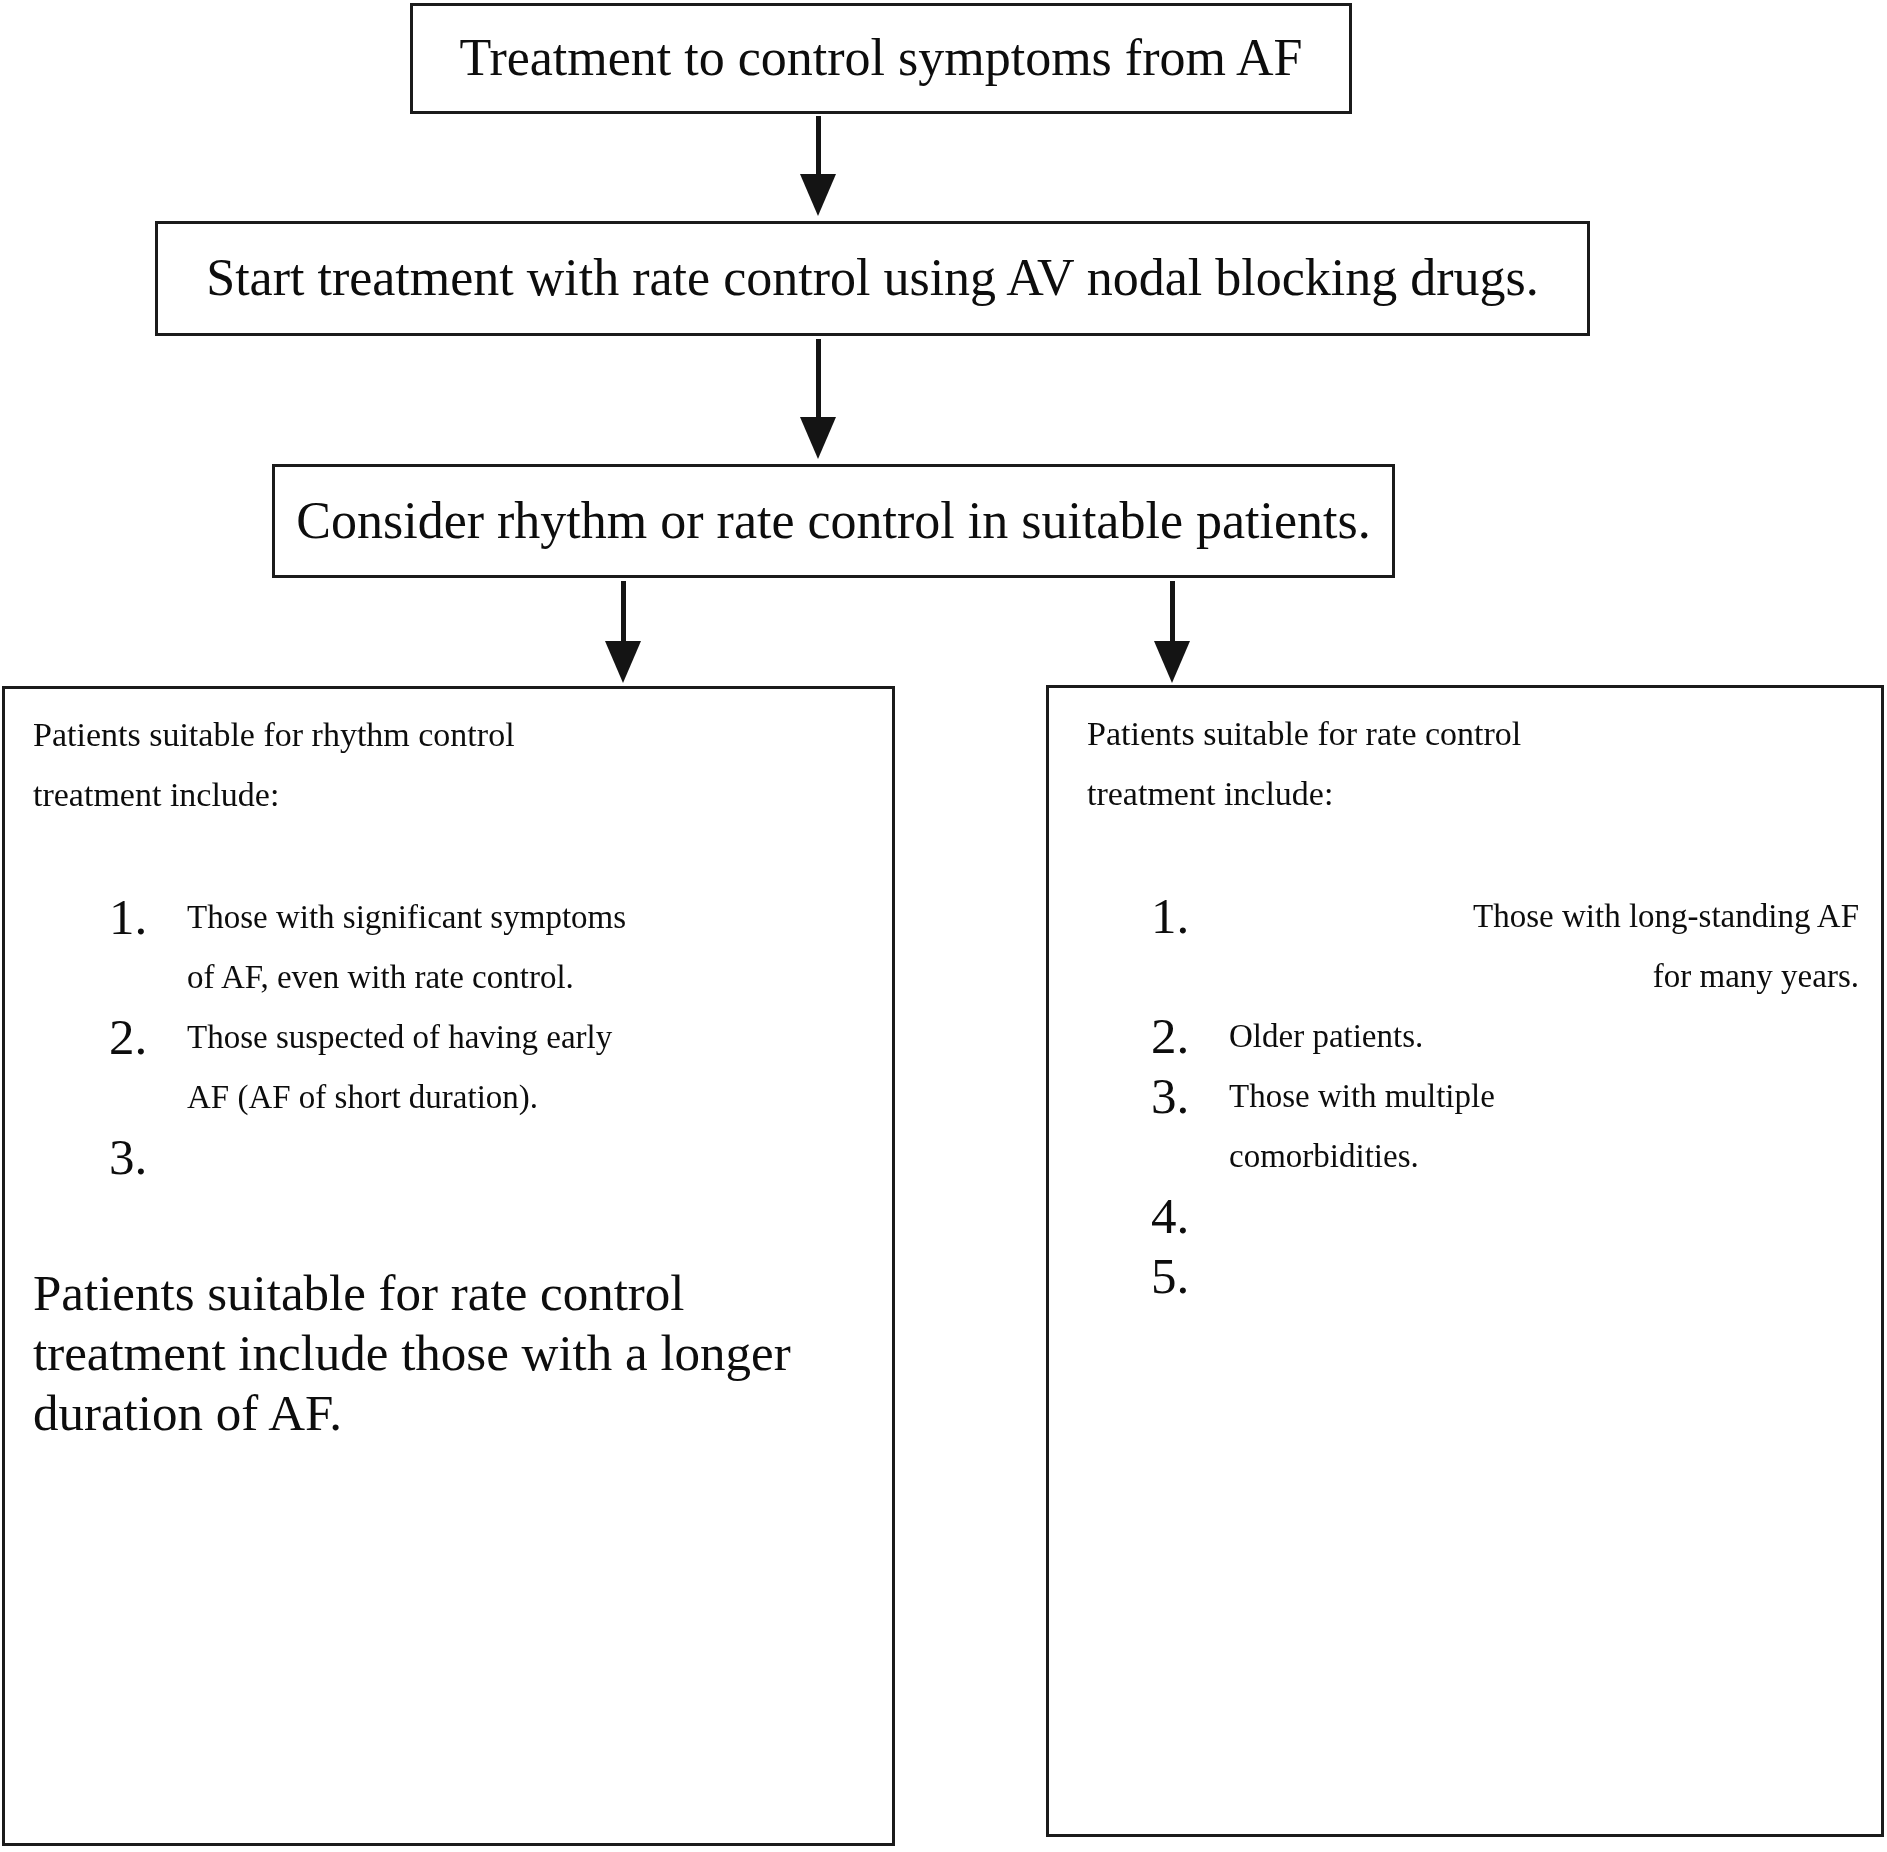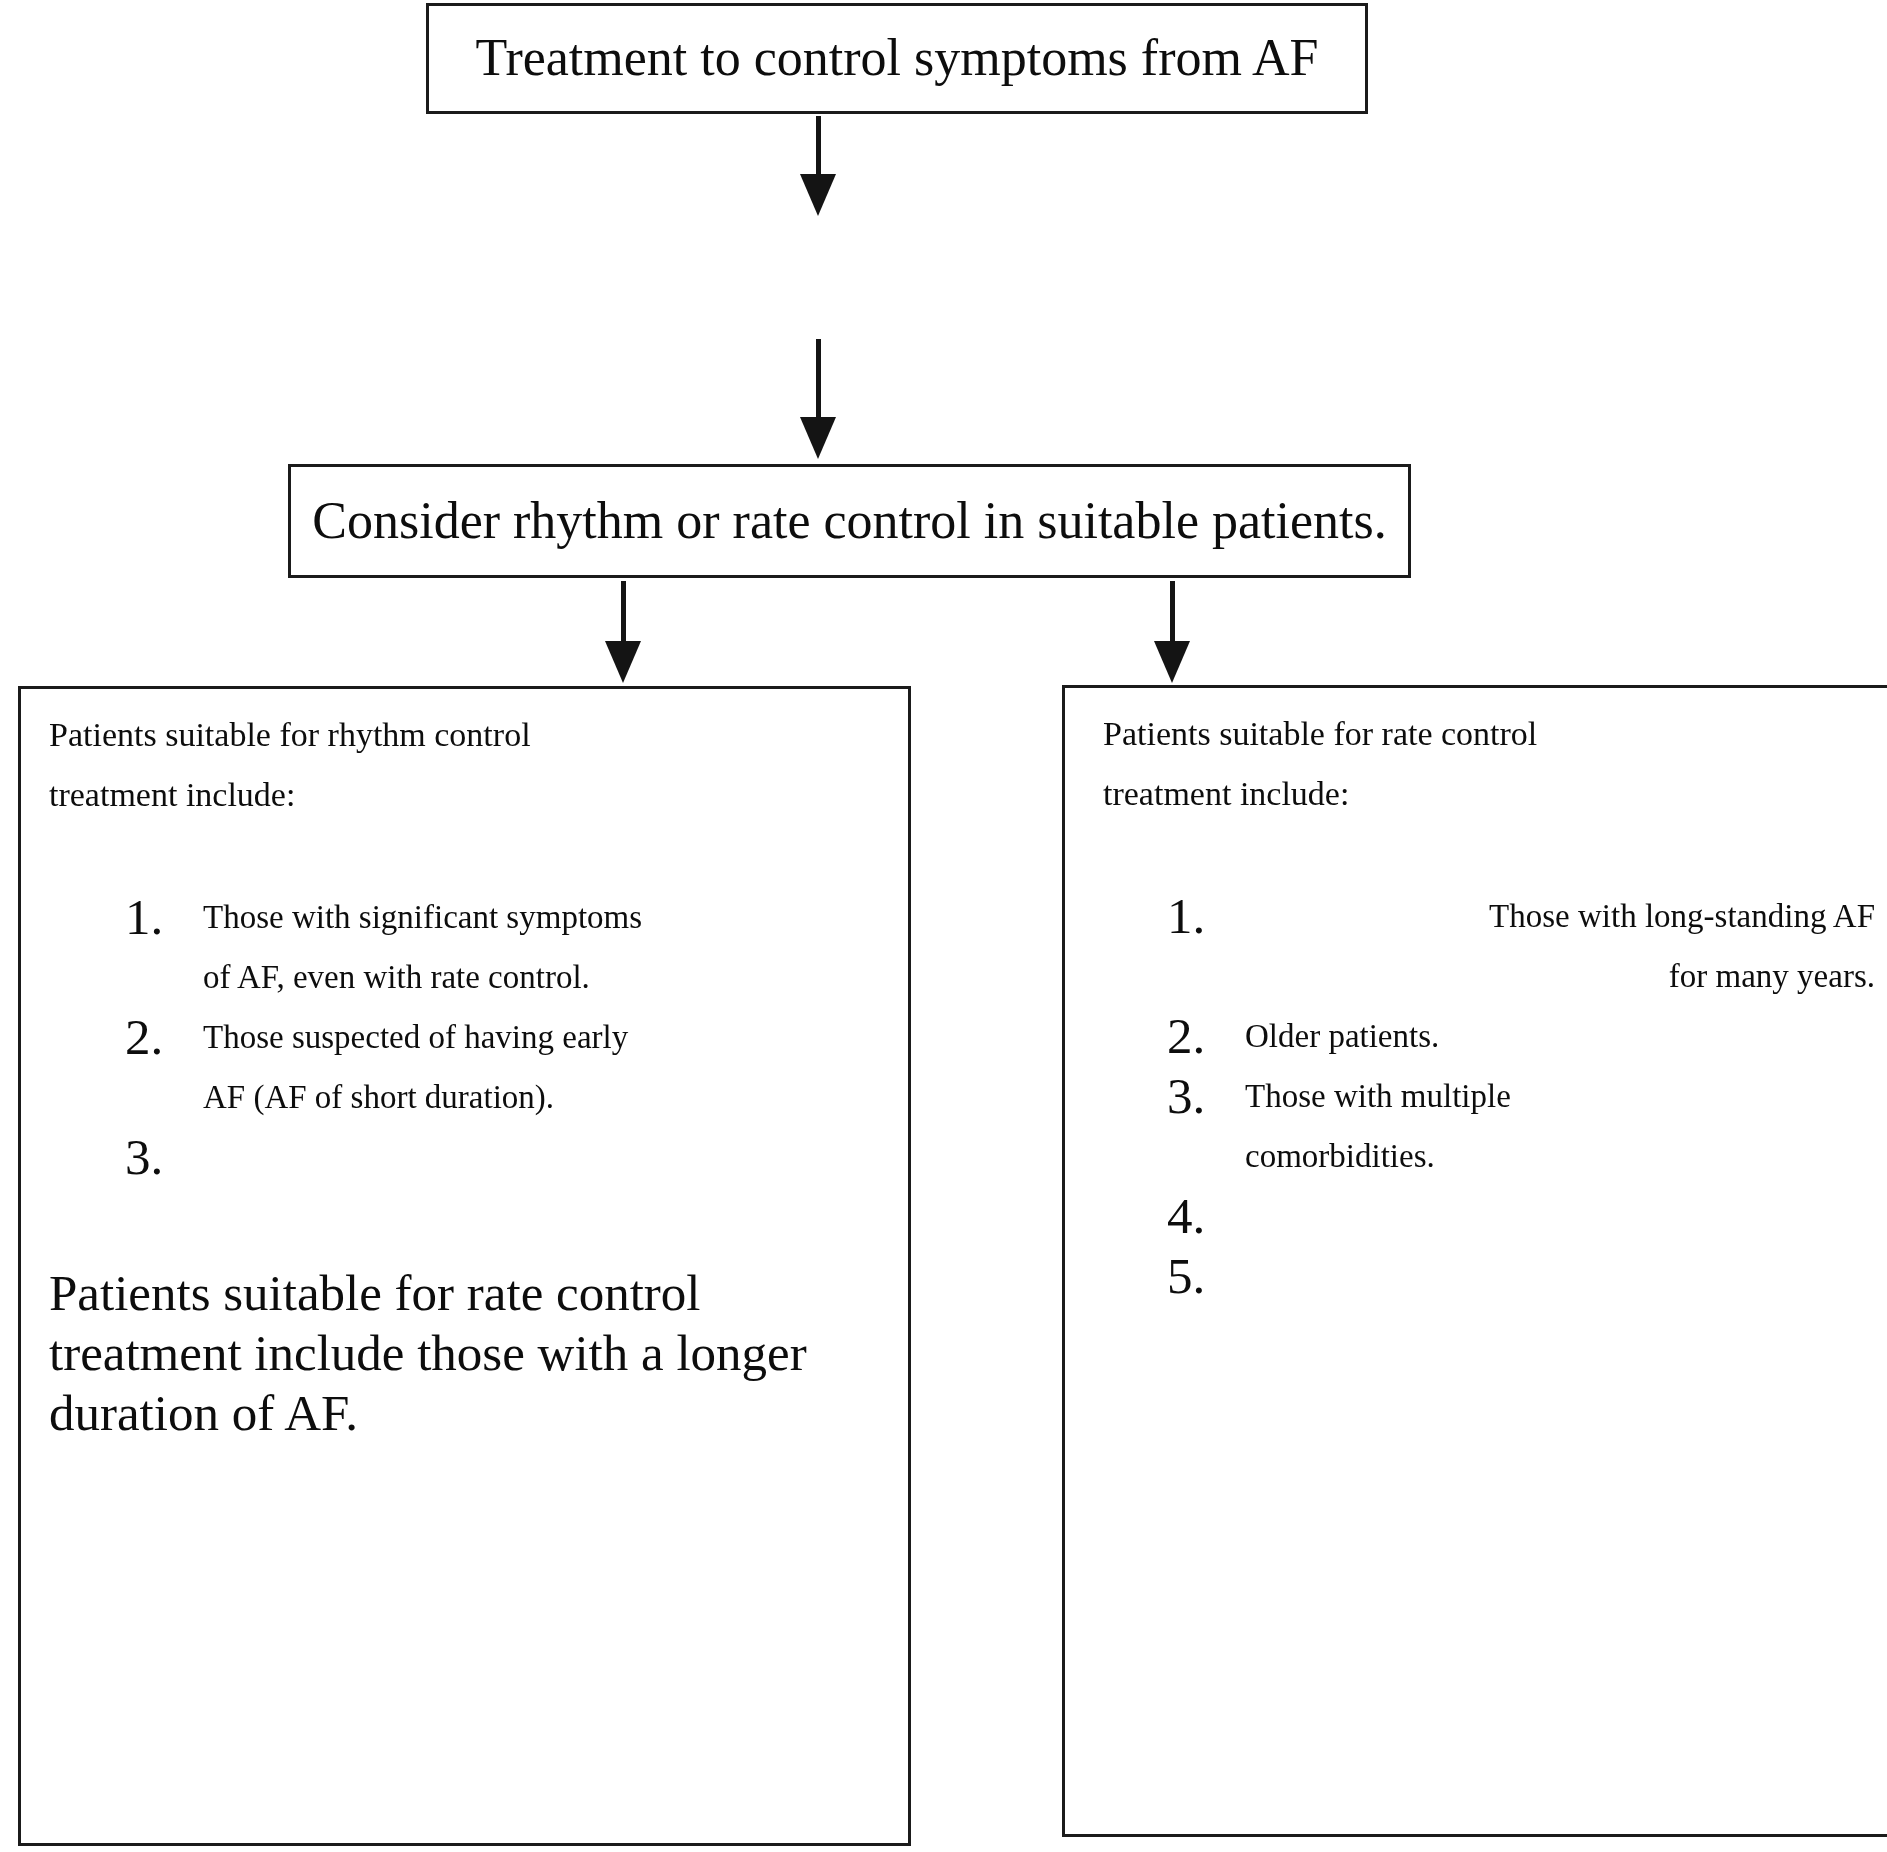--- a/index.html
+++ b/index.html
@@ -14,21 +14,20 @@
     background: #ffffff;
     font-family: "Liberation Serif", "DejaVu Serif", serif;
     color: #0d0d0d;
     overflow: hidden;
   }
   .node {
     position: absolute;
     border: 3px solid #1b1b1b;
     background: #ffffff;
     box-sizing: border-box;
-    margin-left: 16px;
   }
   .flow-box {
     display: flex;
     align-items: center;
     justify-content: center;
     text-align: center;
     font-size: 52px;
     line-height: 1.12;
     padding: 0 20px;
   }
@@ -93,20 +92,23 @@
 
   <div class="node flow-box" style="left:410px; top:3px; width:942px; height:111px;">
     <span>Treatment to control symptoms from AF</span>
   </div>
 
   <div class="arrow" style="left:800px; top:116px; height:100px;">
     <div class="arrow-line"></div>
     <div class="arrow-head"></div>
   </div>
 
+  <div class="node flow-box" style="left:155px; top:221px; width:1435px; height:115px;">
+    <span>Start treatment with rate control using AV nodal blocking drugs.</span>
+  </div>
 
   <div class="arrow" style="left:800px; top:339px; height:120px;">
     <div class="arrow-line"></div>
     <div class="arrow-head"></div>
   </div>
 
   <div class="node flow-box" style="left:272px; top:464px; width:1123px; height:114px;">
     <span>Consider rhythm or rate control in suitable patients.</span>
   </div>
 

